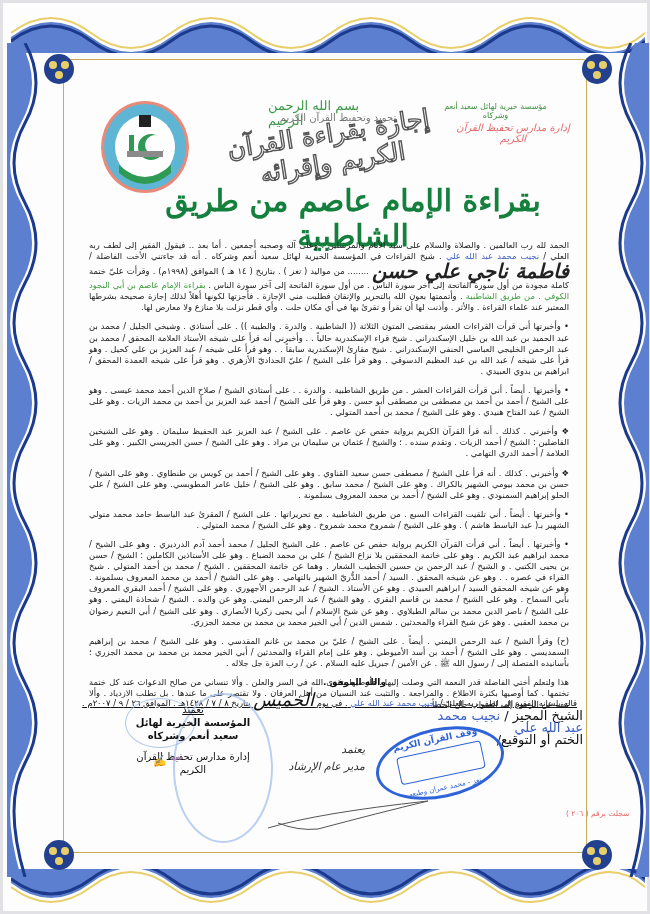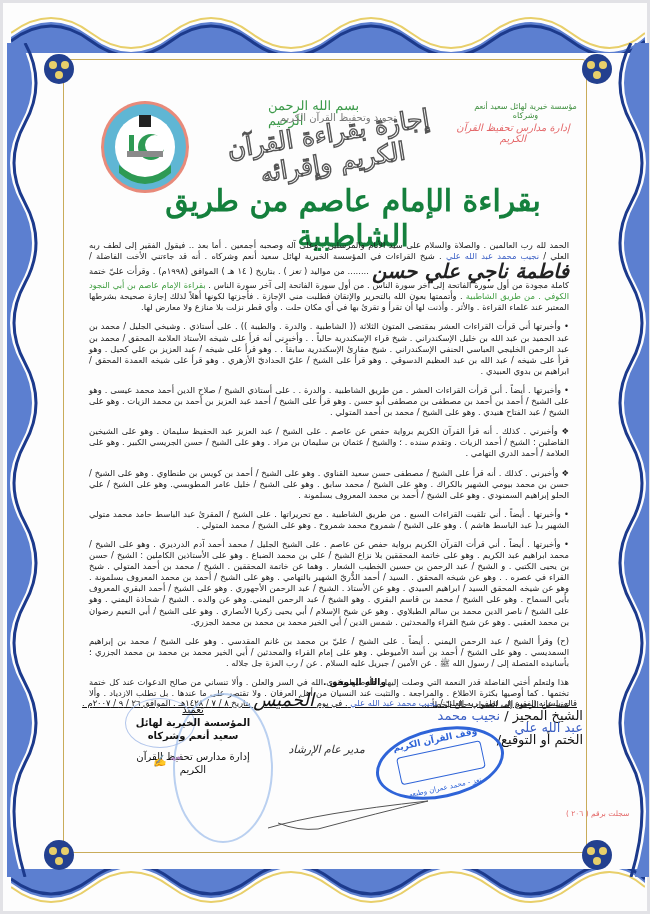--- a/index.html
+++ b/index.html
@@ -6,21 +6,21 @@
   html,body{width:650px;height:914px;background:#f4f4f6;overflow:hidden;}
   body{font-family:"DejaVu Sans","Liberation Sans",sans-serif;position:relative;}
   .page{position:absolute;left:0;top:0;width:650px;height:914px;background:#fdfdfd;border:3px solid #e2e2e6;}
   .wave{position:absolute;}
   .gold-frame{position:absolute;left:60px;top:56px;right:60px;bottom:58px;border:1.5px solid #c9ac5a;border-radius:4px;}
   .corner{position:absolute;width:40px;height:40px;}
   .corner svg{width:100%;height:100%;}
   
   .logo{position:absolute;left:96px;top:96px;width:92px;height:96px;}
   .bismillah{position:absolute;left:265px;top:95px;width:120px;text-align:left;color:#3c9a4a;font-family:"DejaVu Serif",serif;font-size:13px;}
-  .top-right-green{position:absolute;left:460px;top:99px;width:125px;text-align:center;color:#3f8f3f;font-size:8px;}
+  .top-right-green{position:absolute;left:430px;top:99px;width:125px;text-align:center;color:#3f8f3f;font-size:8px;}
   .top-right-red{position:absolute;left:450px;top:119px;width:120px;text-align:center;color:#e4686a;font-size:10px;font-style:italic;}
   .subtitle-small{position:absolute;left:270px;top:109px;width:130px;text-align:center;color:#777;font-size:10px;}
   .title1{position:absolute;left:205px;top:116px;width:245px;text-align:center;color:#8a8a8a;font-family:"DejaVu Serif",serif;font-size:25px;font-weight:bold;transform:rotate(-9deg);letter-spacing:-1px;-webkit-text-stroke:0.5px #555;color:transparent;}
   .title2{position:absolute;left:150px;top:180px;width:400px;text-align:center;color:#15803d;font-family:"DejaVu Serif",serif;font-size:30px;font-weight:bold;letter-spacing:-1px;}
   
   .body{position:absolute;left:78px;top:229px;width:496px;font-size:8.4px;line-height:11.1px;color:#1a1a1a;text-align:justify;}
   .body p{margin:8px;}
   .blue{color:#3b5fc4;}
   .green{color:#3f9d3f;}
   .handname{font-family:"DejaVu Serif",serif;font-size:20px;font-weight:bold;font-style:italic;color:#222;line-height:18px;vertical-align:-4px;}
@@ -165,20 +165,21 @@
     <div style="margin-top:8px;">إدارة مدارس تحفيظ القرآن الكريم</div>
   </div>
 
   <div class="stamp-oval">
     <div class="stamp-text">وقف القرآن الكريم</div>
     <div class="stamp-inner"></div>
     <div class="stamp-text2">تعز - محمد عمران وطبعه</div>
   </div>
 
   <div class="handwrite">
+    <div>يعتمد</div>
     <div>مدير عام الإرشاد</div>
   </div>
 
   <div class="purple-scrawl">〰︎ ✍</div>
 
   <svg class="sig-line" viewBox="0 0 180 40">
     <path d="M10 35 Q60 20 170 8 Q120 20 60 36 Q40 38 20 30" fill="none" stroke="#555" stroke-width="1"></path>
   </svg>
 
   <div class="serial">سجلت برقم ( ٢٠٦ )</div>

